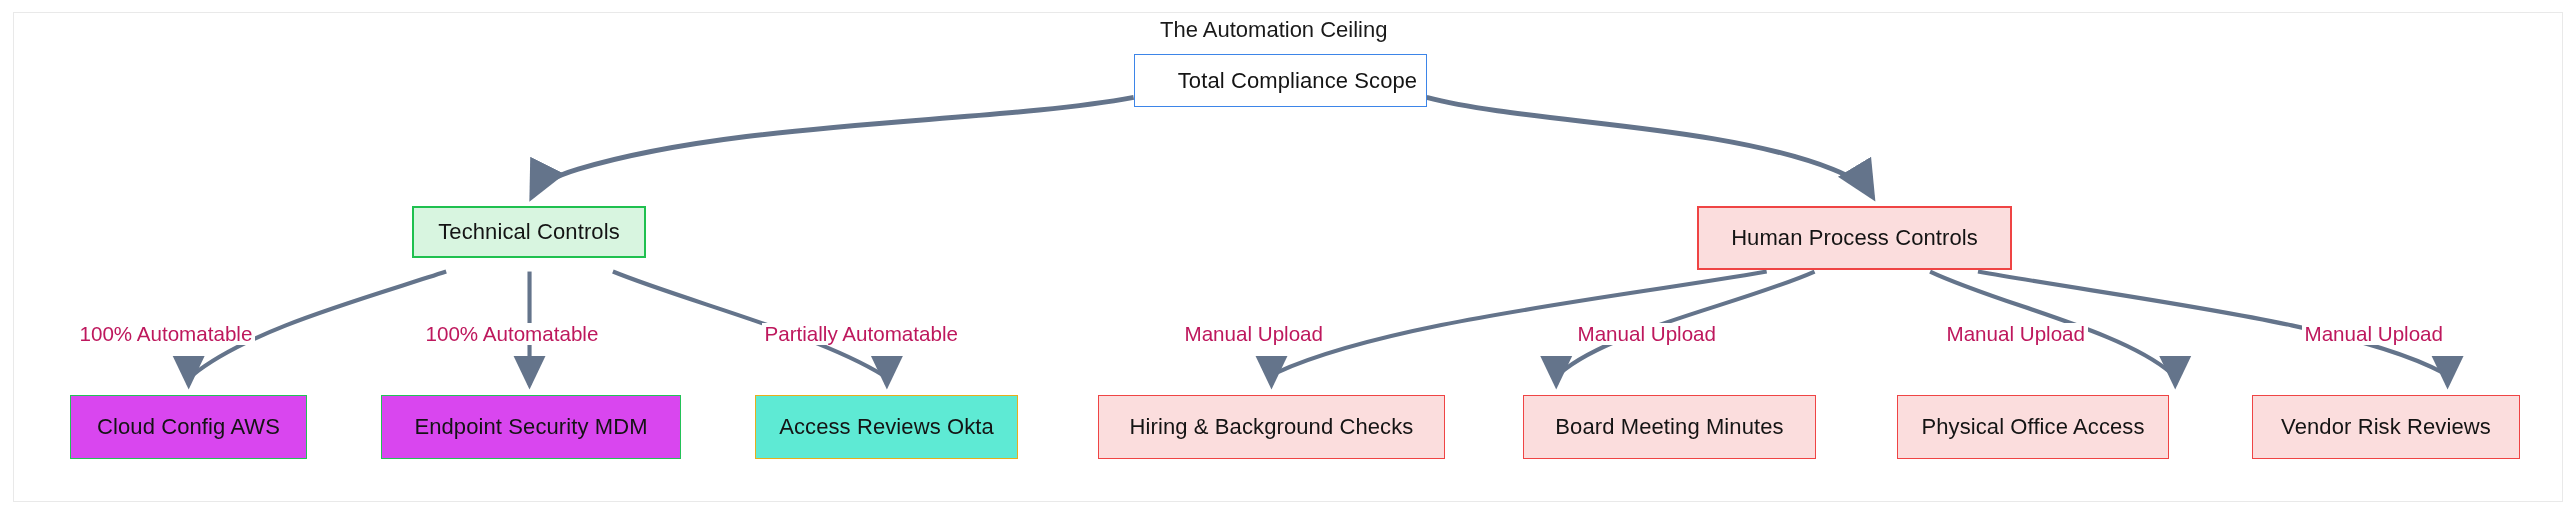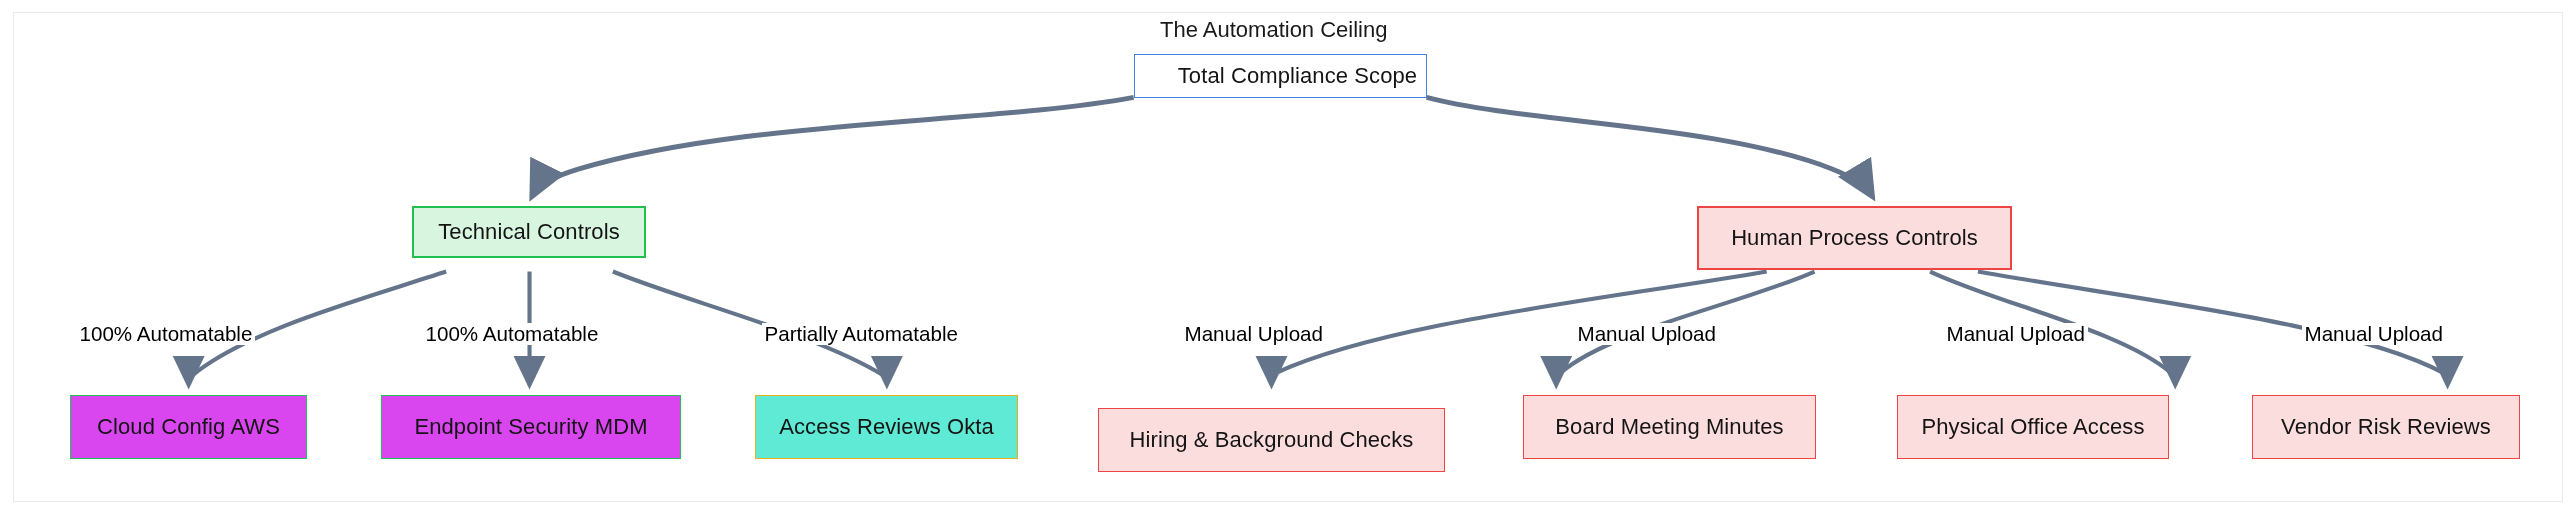--- a/index.html
+++ b/index.html
@@ -75,21 +75,21 @@
   .diagram-title {
     position: absolute;
     font-size: 22px;
     color: #1a1a1a;
     line-height: 1;
     white-space: nowrap;
   }
   .edge-label {
     position: absolute;
     font-size: 20.6px;
-    color: #000000;
+    color: #be185d;
     line-height: 1;
     white-space: nowrap;
     background: #ffffff;
     padding: 0.8px 2.5px;
   }
 </style>
 </head>
 <body>
 
 <div id="canvas">
@@ -112,21 +112,21 @@
     <path d="M742,329 C830,365 990,405 1070,455 C1073,458 1074,462 1074,466" fill="none" stroke="#64748b" stroke-width="5" marker-end="url(#arrow)"></path>
 
     <path d="M2140,329 C1950,362 1680,390 1545,452 C1541,456 1540,461 1540,466" fill="none" stroke="#64748b" stroke-width="5" marker-end="url(#arrow)"></path>
     <path d="M2198,329 C2110,368 1950,400 1890,452 C1886,456 1885,461 1885,466" fill="none" stroke="#64748b" stroke-width="5" marker-end="url(#arrow)"></path>
     <path d="M2338,329 C2420,368 2570,400 2630,452 C2634,456 2635,461 2635,466" fill="none" stroke="#64748b" stroke-width="5" marker-end="url(#arrow)"></path>
     <path d="M2396,329 C2580,362 2850,392 2960,452 C2964,456 2965,461 2965,466" fill="none" stroke="#64748b" stroke-width="5" marker-end="url(#arrow)"></path>
   </svg>
 
   <div class="diagram-title" style="left:1160px; top:19px;">The Automation Ceiling</div>
 
-  <div class="node root" style="left:1134px; top:54px; width:293px; height:44px;padding-left:34px;">
+  <div class="node root" style="left:1134px; top:54px; width:293px; height:53px;padding-left:34px;">
     <span>Total Compliance Scope</span>
   </div>
 
   <div class="node green" style="left:412px; top:206px; width:234px; height:52px;">
     <span>Technical Controls</span>
   </div>
 
   <div class="node red" style="left:1697px; top:206px; width:315px; height:64px;">
     <span>Human Process Controls</span>
   </div>
@@ -144,21 +144,21 @@
   </div>
 
   <div class="node green-leaf" style="left:381px; top:395px; width:300px; height:64px;">
     <span>Endpoint Security MDM</span>
   </div>
 
   <div class="node yellow-leaf" style="left:755px; top:395px; width:263px; height:64px;">
     <span>Access Reviews Okta</span>
   </div>
 
-  <div class="node red-leaf" style="left:1098px; top:395px; width:347px; height:64px;margin-top:13px;">
+  <div class="node red-leaf" style="left:1098px; top:395px; width:347px; height:64px;">
     <span>Hiring &amp; Background Checks</span>
   </div>
 
   <div class="node red-leaf" style="left:1523px; top:395px; width:293px; height:64px;">
     <span>Board Meeting Minutes</span>
   </div>
 
   <div class="node red-leaf" style="left:1897px; top:395px; width:272px; height:64px;">
     <span>Physical Office Access</span>
   </div>

